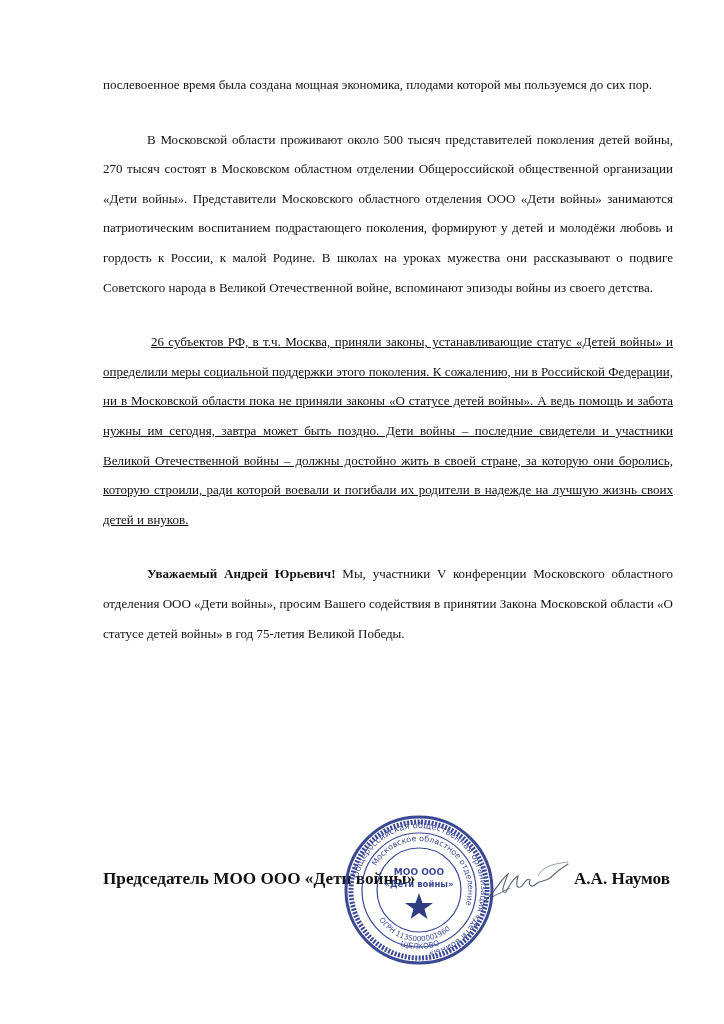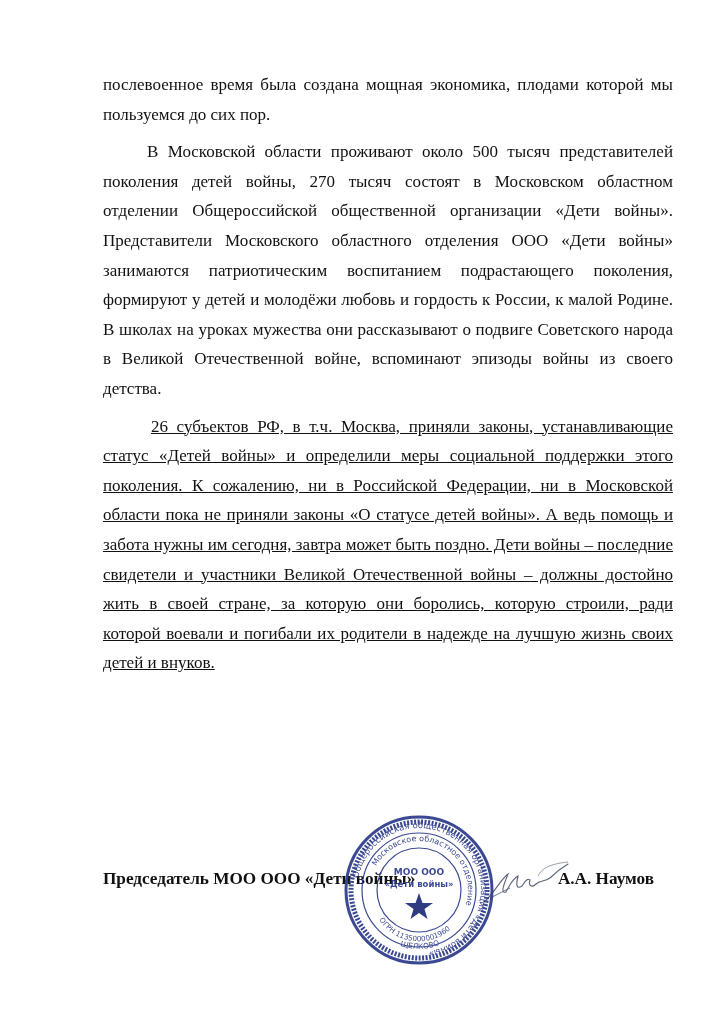--- a/index.html
+++ b/index.html
@@ -16,49 +16,49 @@
       color: #111111;
     }
     .page {
       position: absolute;
       left: 103px;
       top: 70px;
       width: 570px;
     }
     .para {
       margin: 0;
-      font-size: 17px;
+      font-size: 13px;
       line-height: 29.6px;
       text-align: justify;
       text-indent: 0;
     }
     .para.indent { text-indent: 44px; }
     .para.indent-wide { text-indent: 48px; text-decoration: underline; }
-    .gap { margin-top: 8px; }
+    .gap { margin-top: 25px; }
     .bold { font-weight: bold; }
 
     .signature-row {
       position: absolute;
       left: 103px;
       top: 866px;
       width: 570px;
       height: 30px;
       font-size: 17.2px;
       font-weight: bold;
       line-height: 26px;
     }
     .sig-title {
       position: absolute;
       left: 0;
       top: 0;
       white-space: nowrap;
     }
     .sig-name {
       position: absolute;
-      right: 19px;
+      right: 3px;
       top: 0;
       white-space: nowrap;
     }
 
     .stamp {
       position: absolute;
       left: 344px;
       top: 815px;
       width: 150px;
       height: 150px;
@@ -75,20 +75,21 @@
 </head>
 <body>
 
 <div class="page">
   <p class="para">послевоенное время была создана мощная экономика, плодами которой мы пользуемся до сих пор.</p>
 
   <p class="para indent gap">В Московской области проживают около 500 тысяч представителей поколения детей войны, 270 тысяч состоят в Московском областном отделении Общероссийской общественной организации «Дети войны». Представители Московского областного отделения ООО «Дети войны» занимаются патриотическим воспитанием подрастающего поколения, формируют у детей и молодёжи любовь и гордость к России, к малой Родине. В школах на уроках мужества они рассказывают о подвиге Советского народа в Великой Отечественной войне, вспоминают эпизоды войны из своего детства.</p>
 
   <p class="para indent-wide gap">26 субъектов РФ, в т.ч. Москва, приняли законы, устанавливающие статус «Детей войны» и определили меры социальной поддержки этого поколения. К сожалению, ни в Российской Федерации, ни в Московской области пока не приняли законы «О статусе детей войны». А ведь помощь и забота нужны им сегодня, завтра может быть поздно. Дети войны – последние свидетели и участники Великой Отечественной войны – должны достойно жить в своей стране, за которую они боролись, которую строили, ради которой воевали и погибали их родители в надежде на лучшую жизнь своих детей и внуков.</p>
 
+  <p class="para indent gap"><span class="bold">Уважаемый Андрей Юрьевич!</span><span> Мы, участники V конференции Московского областного отделения ООО «Дети войны», просим Вашего содействия в принятии Закона Московской области «О статусе детей войны» в год 75-летия Великой Победы.</span></p>
 </div>
 
 <div class="signature-row">
   <span class="sig-title">Председатель МОО ООО «Дети войны»</span>
   <span class="sig-name">А.А.  Наумов</span>
 </div>
 
 <svg class="handwriting" viewBox="0 0 90 50">
   <path d="M4 44 C 14 36, 20 22, 28 16 C 24 26, 20 36, 26 34 C 30 26, 34 20, 38 18 C 36 26, 36 32, 42 28 C 46 22, 48 20, 50 22 C 48 28, 52 30, 56 26 C 60 22, 64 24, 70 20 C 74 16, 78 12, 88 6" fill="none" stroke="#5a6478" stroke-width="1.1" stroke-linecap="round"></path>
   <path d="M 58 18 C 62 10, 70 6, 88 4" fill="none" stroke="#7a8294" stroke-width="0.8"></path>

